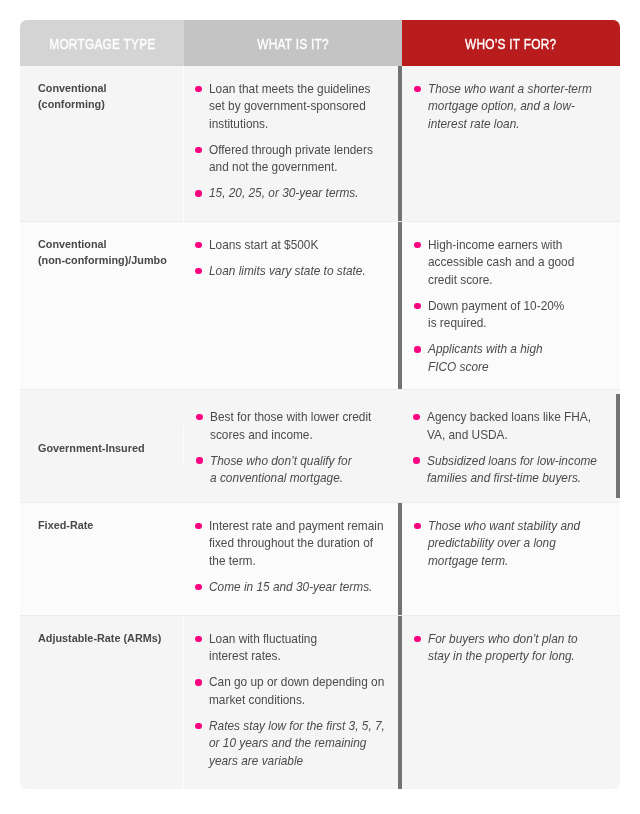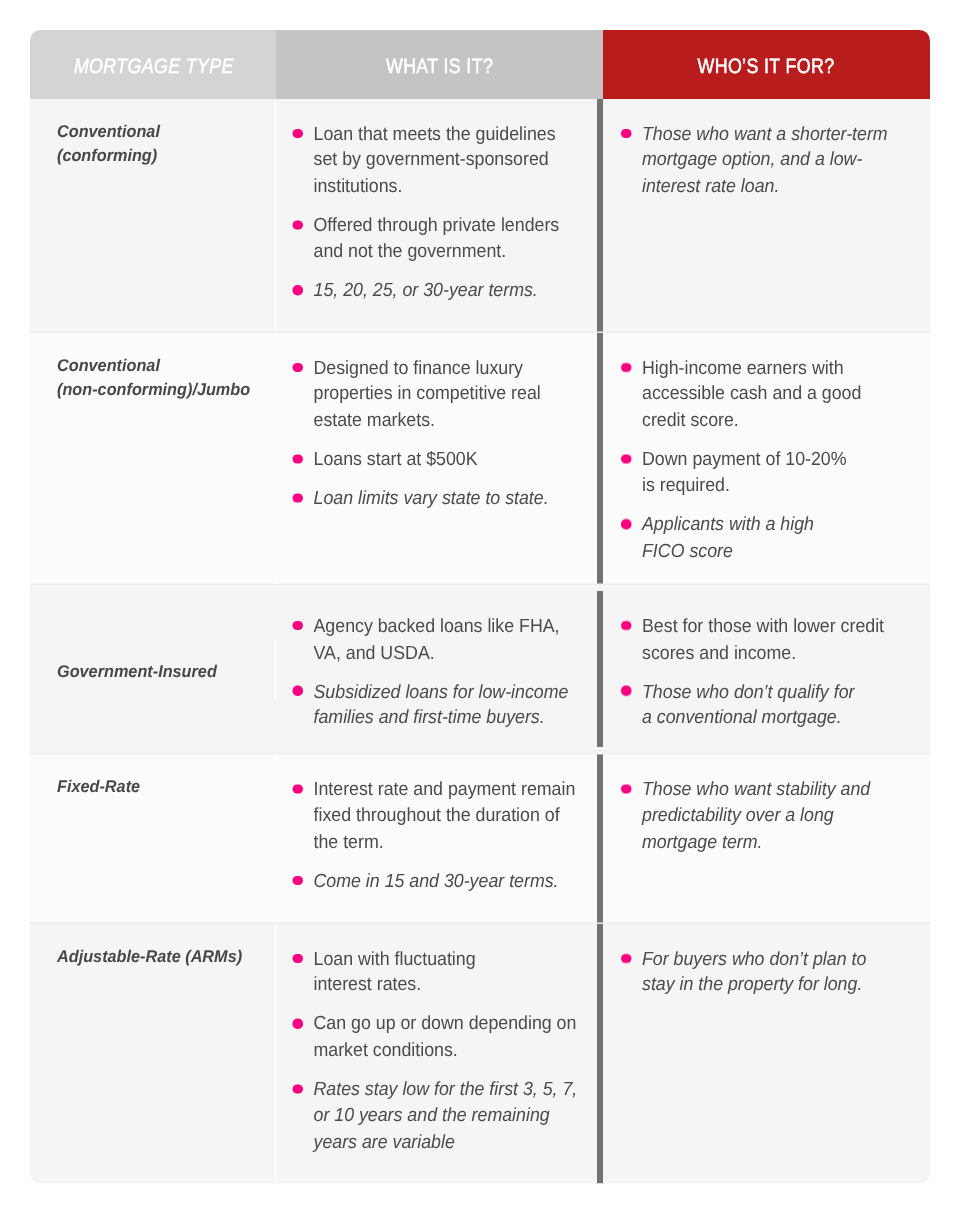--- a/index.html
+++ b/index.html
@@ -37,37 +37,37 @@
     backface-visibility: hidden;
     color: #ffffff;
     font-size: 13.9px;
     line-height: 14px;
     font-weight: 400;
     letter-spacing: 0.28px;
     transform: scaleX(0.855) translateY(0.8px);
     text-indent: 0.28px;
     -webkit-text-stroke: 0.35px #ffffff;
   }
-  .th.c1 { width: 164px; background: #d4d4d4; font-style: italic; }
+  .th.c1 { width: 164px; background: #d4d4d4; }
   .th.c2 { width: 218px; background: #c4c4c4; }
   .th.c3 { width: 218px; background: #b91c1c; }
   .row {
     display: flex;
     border-bottom: 1px solid #ededed;
   }
   .row.h0 { height: 155px; }
   .row.h1 { height: 167px; }
   .row.h2 { height: 112px; align-items: center; }
   .row.h3 { height: 112px; }
   .row.h4 { height: 173px; }
   .row.odd  { background: #f5f5f5; }
   .row.even { background: #fbfbfb; }
   .row:last-child { border-bottom: none; }
   .cell { box-sizing: border-box; }
-  .cell.c1 { width: 164px; padding: 15.1px 10px 10px 17.5px; border-right: 1px solid #fdfdfd; font-style: italic; }
+  .cell.c1 { width: 164px; padding: 15.1px 10px 10px 17.5px; border-right: 1px solid #fdfdfd; }
   .cell.c2 { width: 218px; padding: 14.8px 8px 10px 10.8px; border-right: 4px solid #737373; }
   .cell.c3 { width: 218px; padding: 14.8px 8px 10px 11.5px; }
   .rowlabel {
     display: block;
     transform: scaleX(0.955) translateZ(0);
     transform-origin: left top;
     font-size: 11.35px;
     font-weight: bold;
     color: #484848;
     line-height: 15.75px;
@@ -146,25 +146,20 @@
       </div>
     </div>
     <div class="row even h1">
       <div class="cell c1">
         <div class="rowlabel">Conventional
 (non-conforming)/Jumbo</div>
       </div>
       <div class="cell c2">
         <ul>
           <li>
-              <span class="bt">Designed to finance luxury
-properties in competitive real
-estate markets.</span>
-            </li>
-          <li>
               <span class="bt">Loans start at $500K</span>
             </li>
           <li>
               <span class="bt">Loan limits vary state to state.</span>
             </li>
         </ul>
       </div>
       <div class="cell c3">
         <ul>
           <li>
@@ -180,41 +175,41 @@
               <span class="bt">Applicants with a high
 FICO score</span>
             </li>
         </ul>
       </div>
     </div>
     <div class="row odd h2">
       <div class="cell c1">
         <div class="rowlabel">Government-Insured</div>
       </div>
+      <div class="cell c3">
+        <ul>
+          <li>
+              <span class="bt">Best for those with lower credit
+scores and income.</span>
+            </li>
+          <li>
+              <span class="bt">Those who don’t qualify for
+a conventional mortgage.</span>
+            </li>
+        </ul>
+      </div>
       <div class="cell c2">
         <ul>
           <li>
               <span class="bt">Agency backed loans like FHA,
 VA, and USDA.</span>
             </li>
           <li>
               <span class="bt">Subsidized loans for low-income
 families and first-time buyers.</span>
-            </li>
-        </ul>
-      </div>
-      <div class="cell c3">
-        <ul>
-          <li>
-              <span class="bt">Best for those with lower credit
-scores and income.</span>
-            </li>
-          <li>
-              <span class="bt">Those who don’t qualify for
-a conventional mortgage.</span>
             </li>
         </ul>
       </div>
     </div>
     <div class="row even h3">
       <div class="cell c1">
         <div class="rowlabel">Fixed-Rate</div>
       </div>
       <div class="cell c2">
         <ul>

